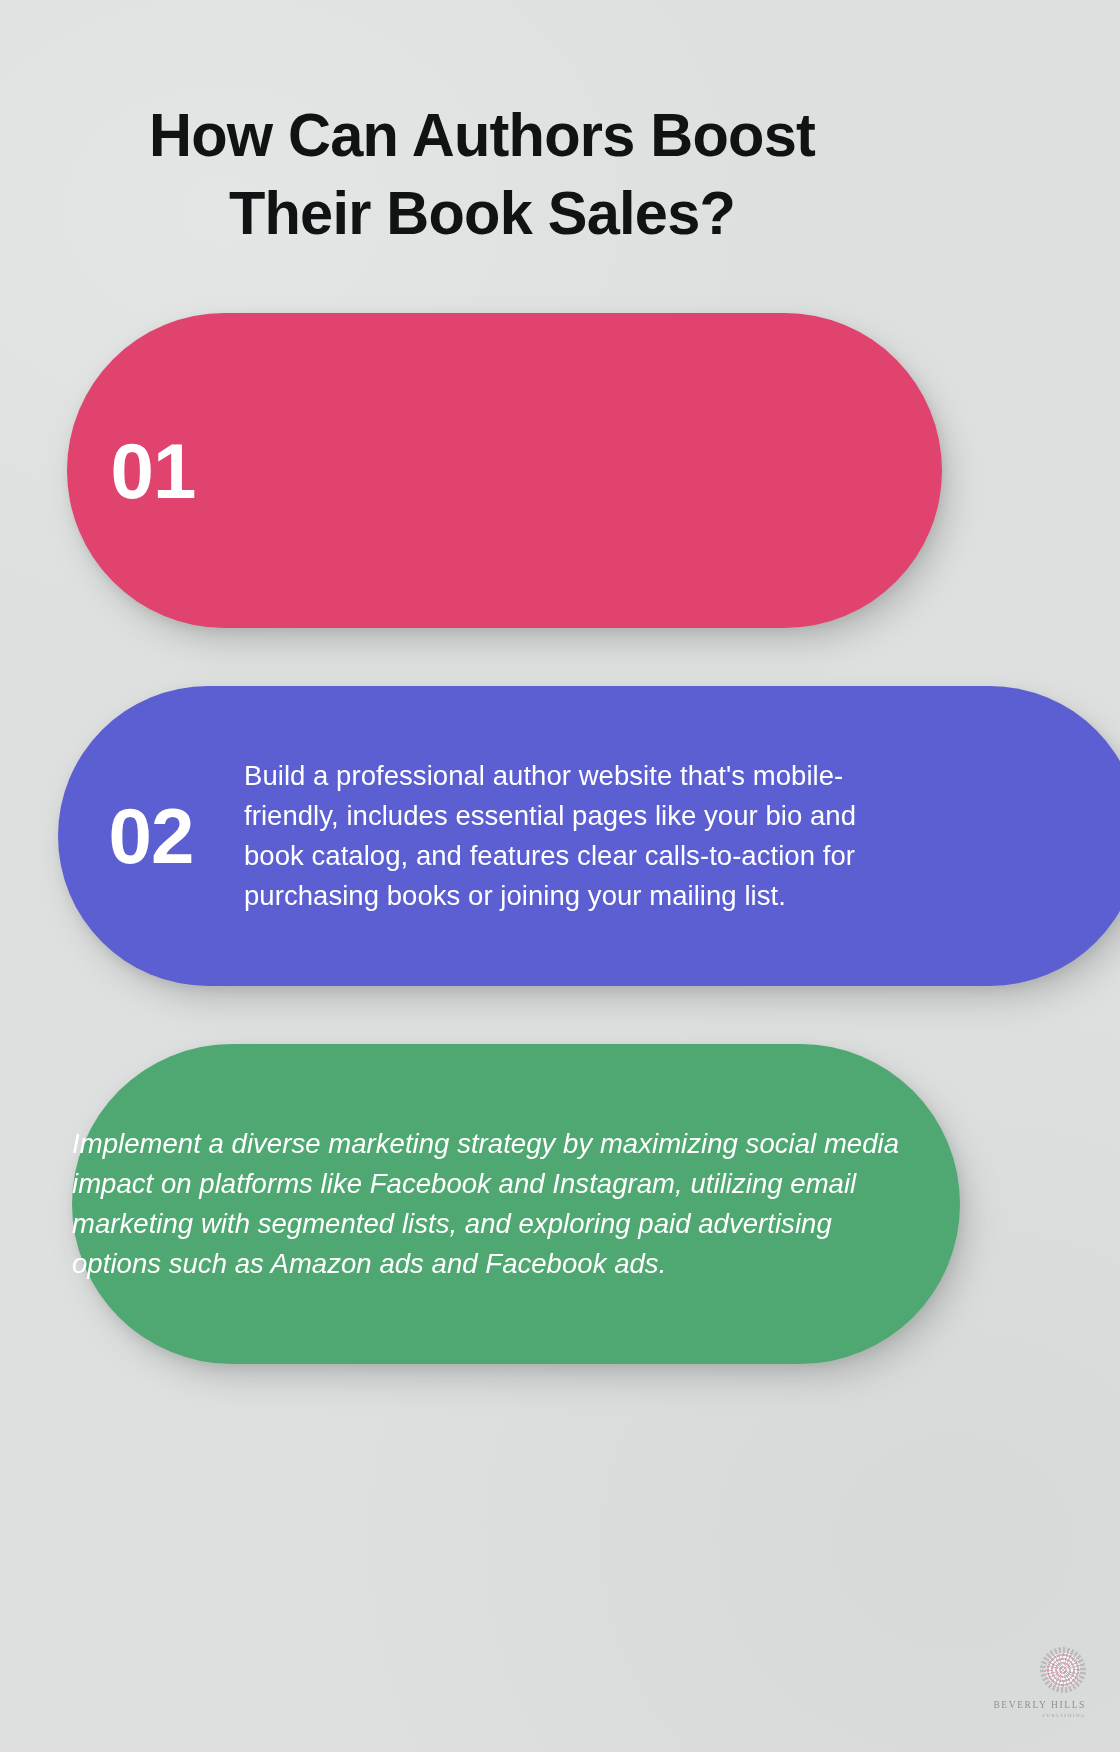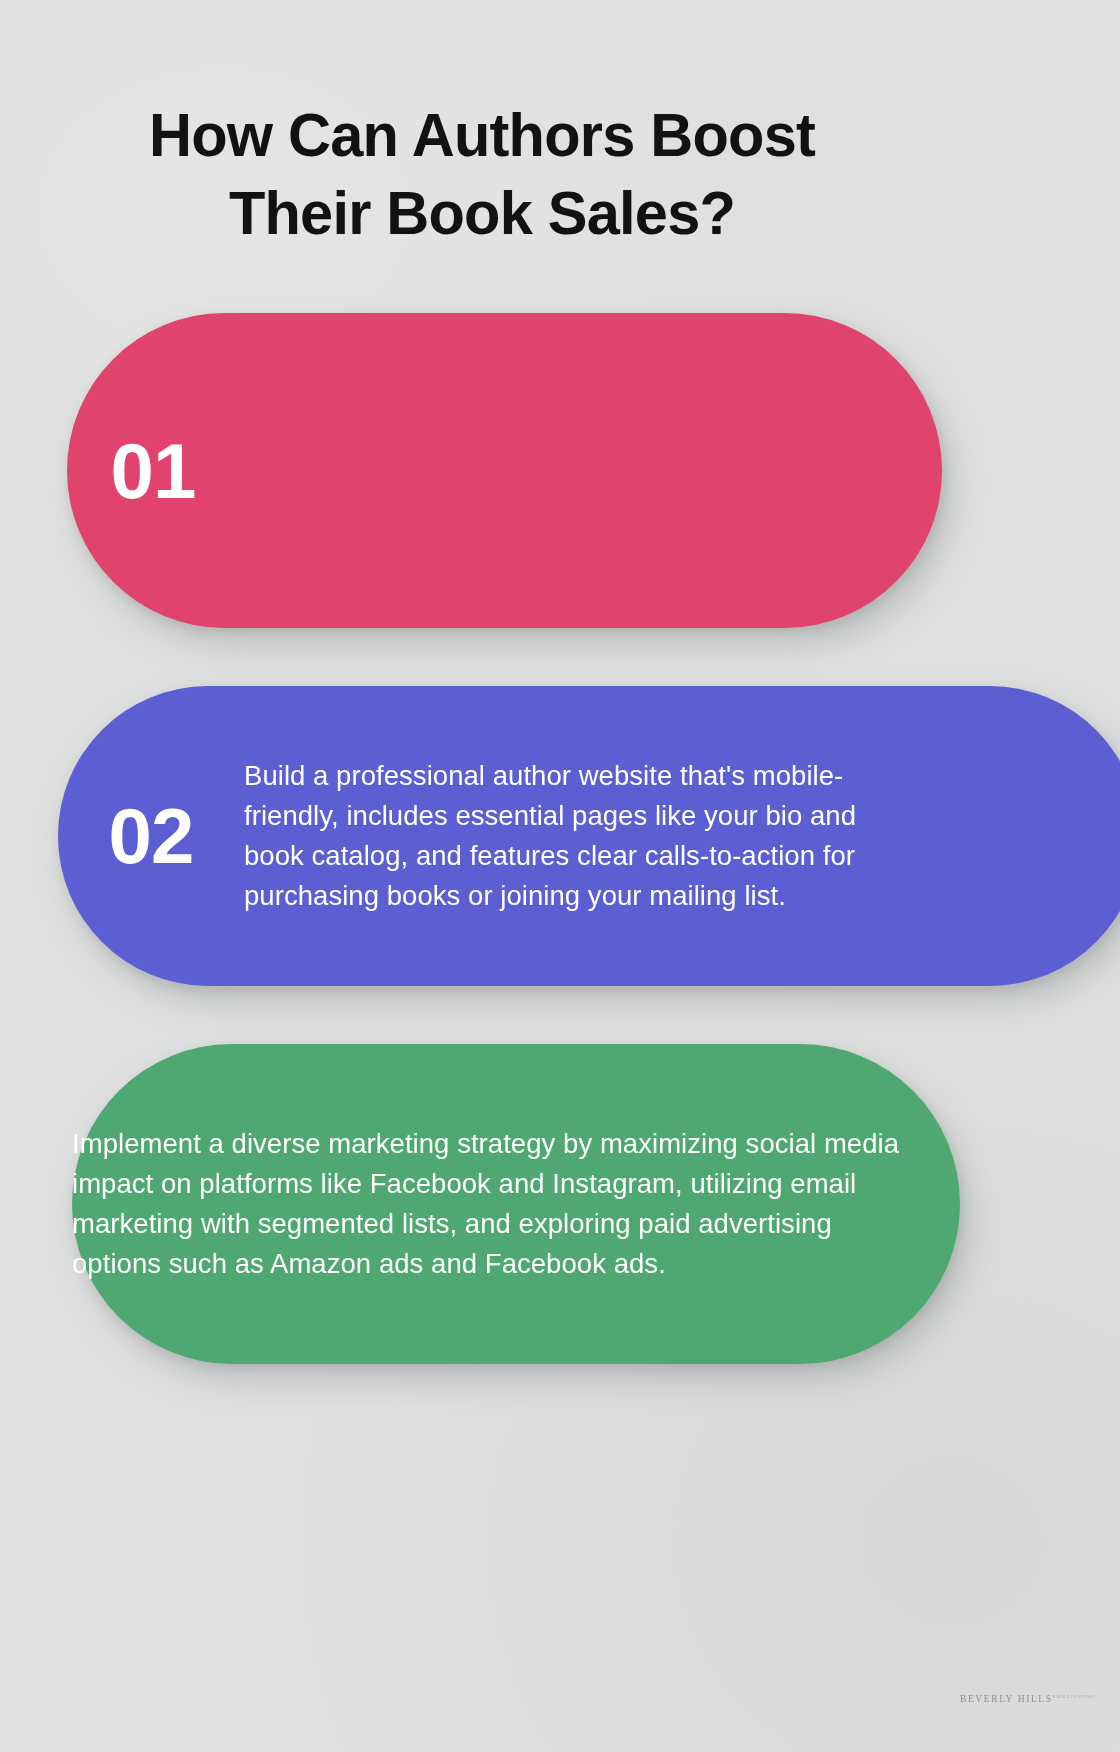--- a/index.html
+++ b/index.html
@@ -101,30 +101,31 @@
   
   .card-3 {
     margin-left:72px;
     margin-top:58px;
     width:888px;
     height:320px;
     background:#4fa871;
     padding:0 44px 0 0;
   }
   .card-3 .num  { width:178px; }
-  .card-3 .body { padding-right:10px; }
+  .card-3 .body { padding-right:10px;font-style:italic; }
 
   
   .footer {
     position:absolute;
-    right:42px;
+    right:34px;
     bottom:34px;
     width:118px;
     display:flex;
-    align-items:center;
+    flex-direction:column;
+    align-items:flex-end;
   }
   .logo-emblem {
     width:46px;
     height:46px;
     border-radius:50%;
     background:
       repeating-conic-gradient(from 0deg at 50% 50%,
         #b9b9b9 0deg 6deg, #d8d8d8 6deg 12deg),
       radial-gradient(circle at 50% 50%, #cfcfcf 0%, #b5b5b5 100%);
     position:relative;

